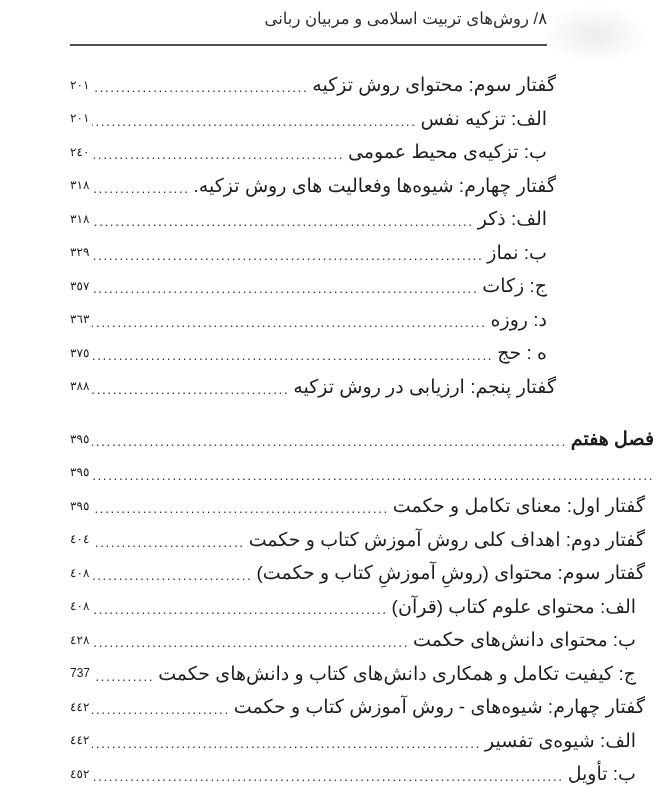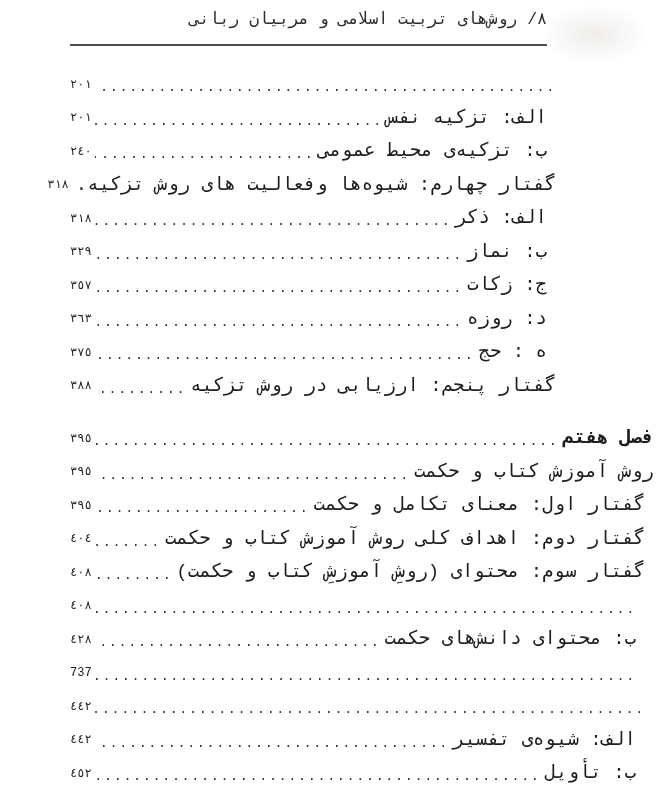--- a/index.html
+++ b/index.html
@@ -1,20 +1,20 @@
 <!DOCTYPE html>
 <html lang="fa" dir="rtl"><head>
 <meta charset="utf-8">
 <style>
   html,body{margin:0;padding:0;background:#ffffff;}
   .page{
     position:relative;
     width:664px;height:800px;
     background:#ffffff;
-    font-family:Liberation Mono, monospace;
+    font-family:Liberation Sans, sans-serif;
     direction:rtl;
     color:#1e1e1e;
     overflow:hidden;
   }
   .smudge{
     position:absolute;top:4px;right:14px;width:110px;height:60px;
     background:radial-gradient(ellipse at center, rgba(178,172,164,0.22), rgba(178,172,164,0) 70%);
     pointer-events:none;
   }
   .running-head{
@@ -63,20 +63,21 @@
 
   <div class="smudge"></div>
 
   <div class="running-head">٨/ روش‌های تربیت اسلامی و مربیان ربانی</div>
   <div class="head-rule"></div>
 
   <div class="toc">
 
     <section class="sec1">
       <div class="row">
+        <span class="t">گفتار سوم: محتوای روش تزکیه</span>
         <span class="dots"></span>
         <span class="p">٢٠١</span>
       </div>
       <div class="row lvl1">
         <span class="t">الف: تزکیه نفس</span>
         <span class="dots"></span>
         <span class="p">٢٠١</span>
       </div>
       <div class="row lvl1">
         <span class="t">ب: تزکیه‌ی محیط عمومی</span>
@@ -120,53 +121,55 @@
       </div>
     </section>
 
     <section class="sec2">
       <div class="row chapter bold">
         <span class="t">فصل هفتم</span>
         <span class="dots"></span>
         <span class="p">٣٩٥</span>
       </div>
       <div class="row chapter">
-        <span class="t">روش آموزش کتاب و حکمت</span>
         <span class="dots"></span>
         <span class="p">٣٩٥</span>
       </div>
       <div class="row">
         <span class="t">گفتار اول: معنای تکامل و حکمت</span>
         <span class="dots"></span>
         <span class="p">٣٩٥</span>
       </div>
       <div class="row">
         <span class="t">گفتار دوم: اهداف کلی روش آموزش کتاب و حکمت</span>
         <span class="dots"></span>
         <span class="p">٤٠٤</span>
       </div>
       <div class="row">
         <span class="t">گفتار سوم: محتوای (روشِ آموزشِ کتاب و حکمت)</span>
         <span class="dots"></span>
         <span class="p">٤٠٨</span>
       </div>
       <div class="row lvl1">
+        <span class="t">الف: محتوای علوم کتاب (قرآن)</span>
         <span class="dots"></span>
         <span class="p">٤٠٨</span>
       </div>
       <div class="row lvl1">
         <span class="t">ب: محتوای دانش‌های حکمت</span>
         <span class="dots"></span>
         <span class="p">٤٢٨</span>
       </div>
       <div class="row lvl1">
+        <span class="t">ج: کیفیت تکامل و همکاری دانش‌های کتاب و دانش‌های حکمت</span>
         <span class="dots"></span>
         <span class="p">737</span>
       </div>
       <div class="row">
+        <span class="t">گفتار چهارم: شیوه‌های - روش آموزش کتاب و حکمت</span>
         <span class="dots"></span>
         <span class="p">٤٤٢</span>
       </div>
       <div class="row lvl1">
         <span class="t">الف: شیوه‌ی تفسیر</span>
         <span class="dots"></span>
         <span class="p">٤٤٢</span>
       </div>
       <div class="row lvl1">
         <span class="t">ب: تأویل</span>

